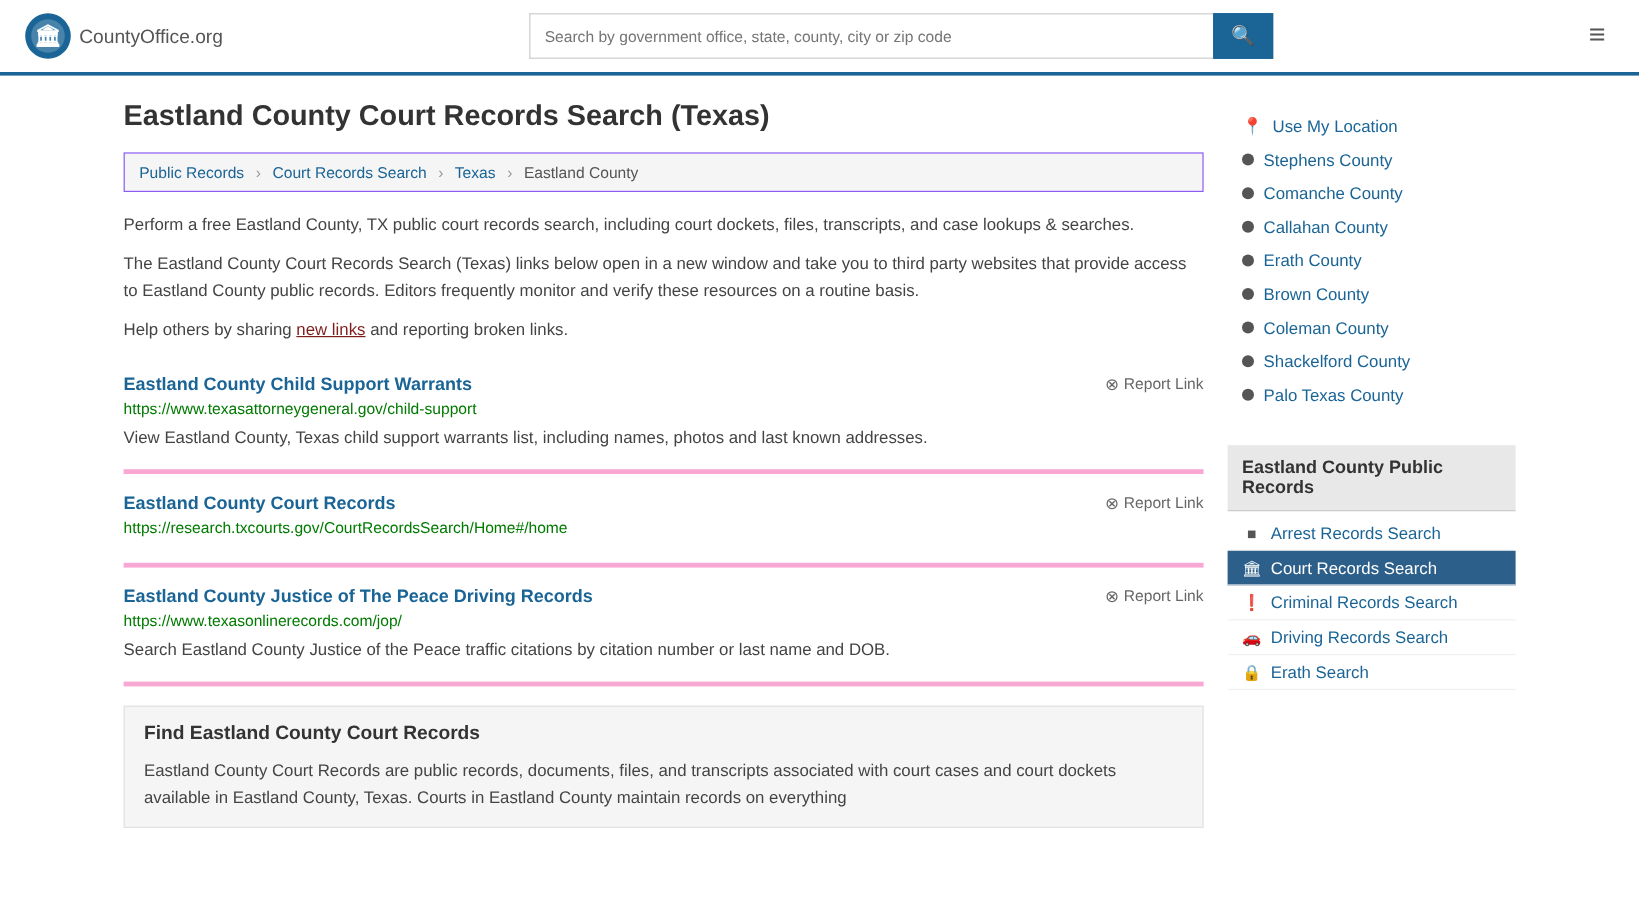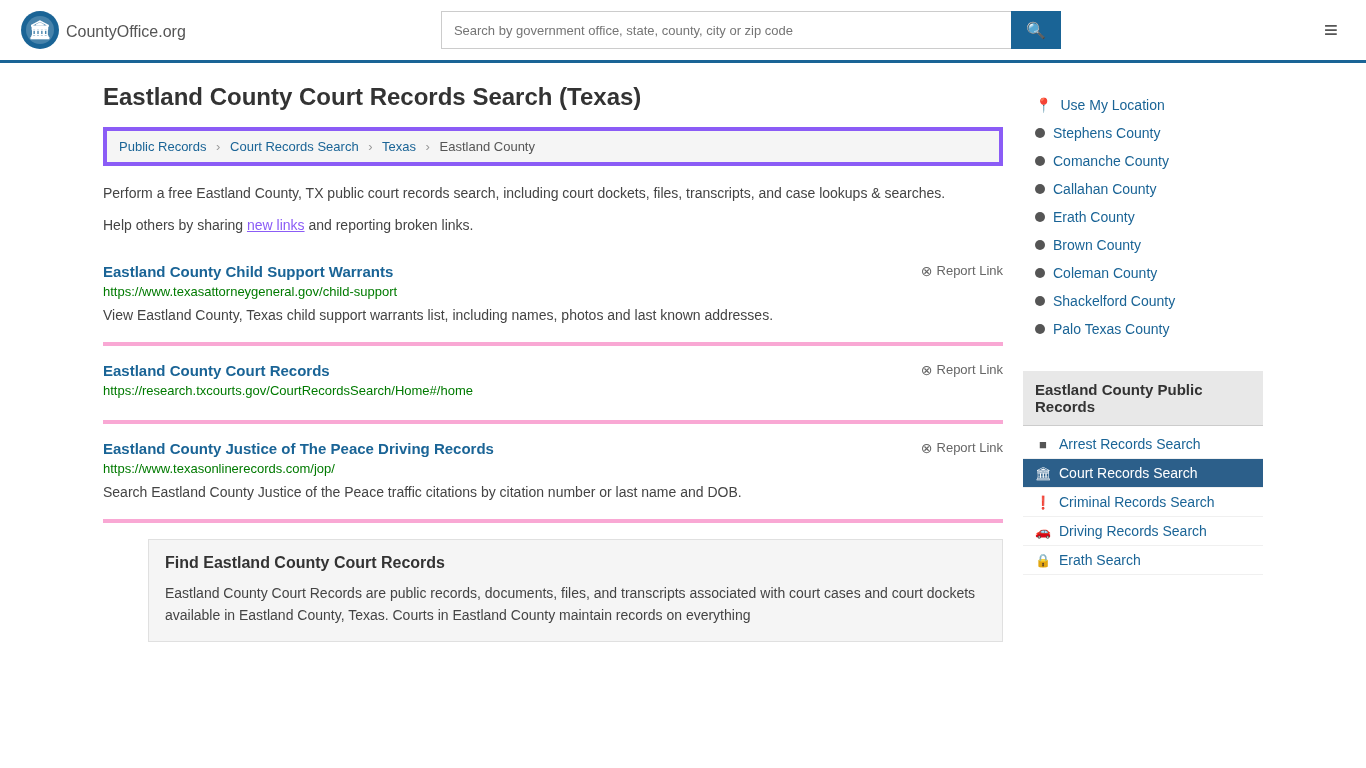--- a/index.html
+++ b/index.html
@@ -88,41 +88,41 @@
     .page-title {
       font-size: 24px;
       font-weight: bold;
       color: #333;
       margin-bottom: 16px;
     }
 
     
     .breadcrumb {
       background: #f5f5f5;
-      border: 4px solid #8b5cf6;
+      border: 1px solid #8b5cf6;
       padding: 8px 12px;
       font-size: 13px;
       color: #555;
       margin-bottom: 16px;
     }
     .breadcrumb a {
       color: #1a6496;
       text-decoration: none;
     }
     .breadcrumb .sep { margin: 0 6px; color: #999; }
 
     
     .description {
       margin-bottom: 10px;
       font-size: 14px;
       line-height: 1.6;
       color: #444;
     }
     .description a {
-      color: #8b5cf6;
+      color: #7f1d1d;
       text-decoration: underline;
     }
 
     
     .result-item {
       border-bottom: 4px solid #f9a8d4;
       padding: 16px 0;
     }
     .result-header {
       display: flex;
@@ -157,21 +157,20 @@
       color: #444;
       line-height: 1.5;
     }
 
     
     .find-section {
       background: #f5f5f5;
       border: 1px solid #e0e0e0;
       padding: 14px 16px;
       margin-top: 16px;
-      margin-left: 45px;
     }
     .find-section h2 {
       font-size: 16px;
       font-weight: bold;
       color: #333;
       margin-bottom: 10px;
     }
     .find-section p {
       font-size: 14px;
       color: #444;
@@ -275,20 +274,21 @@
       <a href="#">Public Records</a>
       <span class="sep">›</span>
       <a href="#">Court Records Search</a>
       <span class="sep">›</span>
       <a href="#">Texas</a>
       <span class="sep">›</span>
       <span>Eastland County</span>
     </div>
 
     <p class="description">Perform a free Eastland County, TX public court records search, including court dockets, files, transcripts, and case lookups &amp; searches.</p>
+    <p class="description">The Eastland County Court Records Search (Texas) links below open in a new window and take you to third party websites that provide access to Eastland County public records. Editors frequently monitor and verify these resources on a routine basis.</p>
     <p class="description">
       <span>Help others by sharing </span><a href="#">new links</a><span> and reporting broken links.</span>
     </p>
 
     <div class="result-item">
       <div class="result-header">
         <a class="result-title">Eastland County Child Support Warrants</a>
         <span class="report-link">
           <span class="report-icon">⊗</span>
           <span>Report Link</span>

